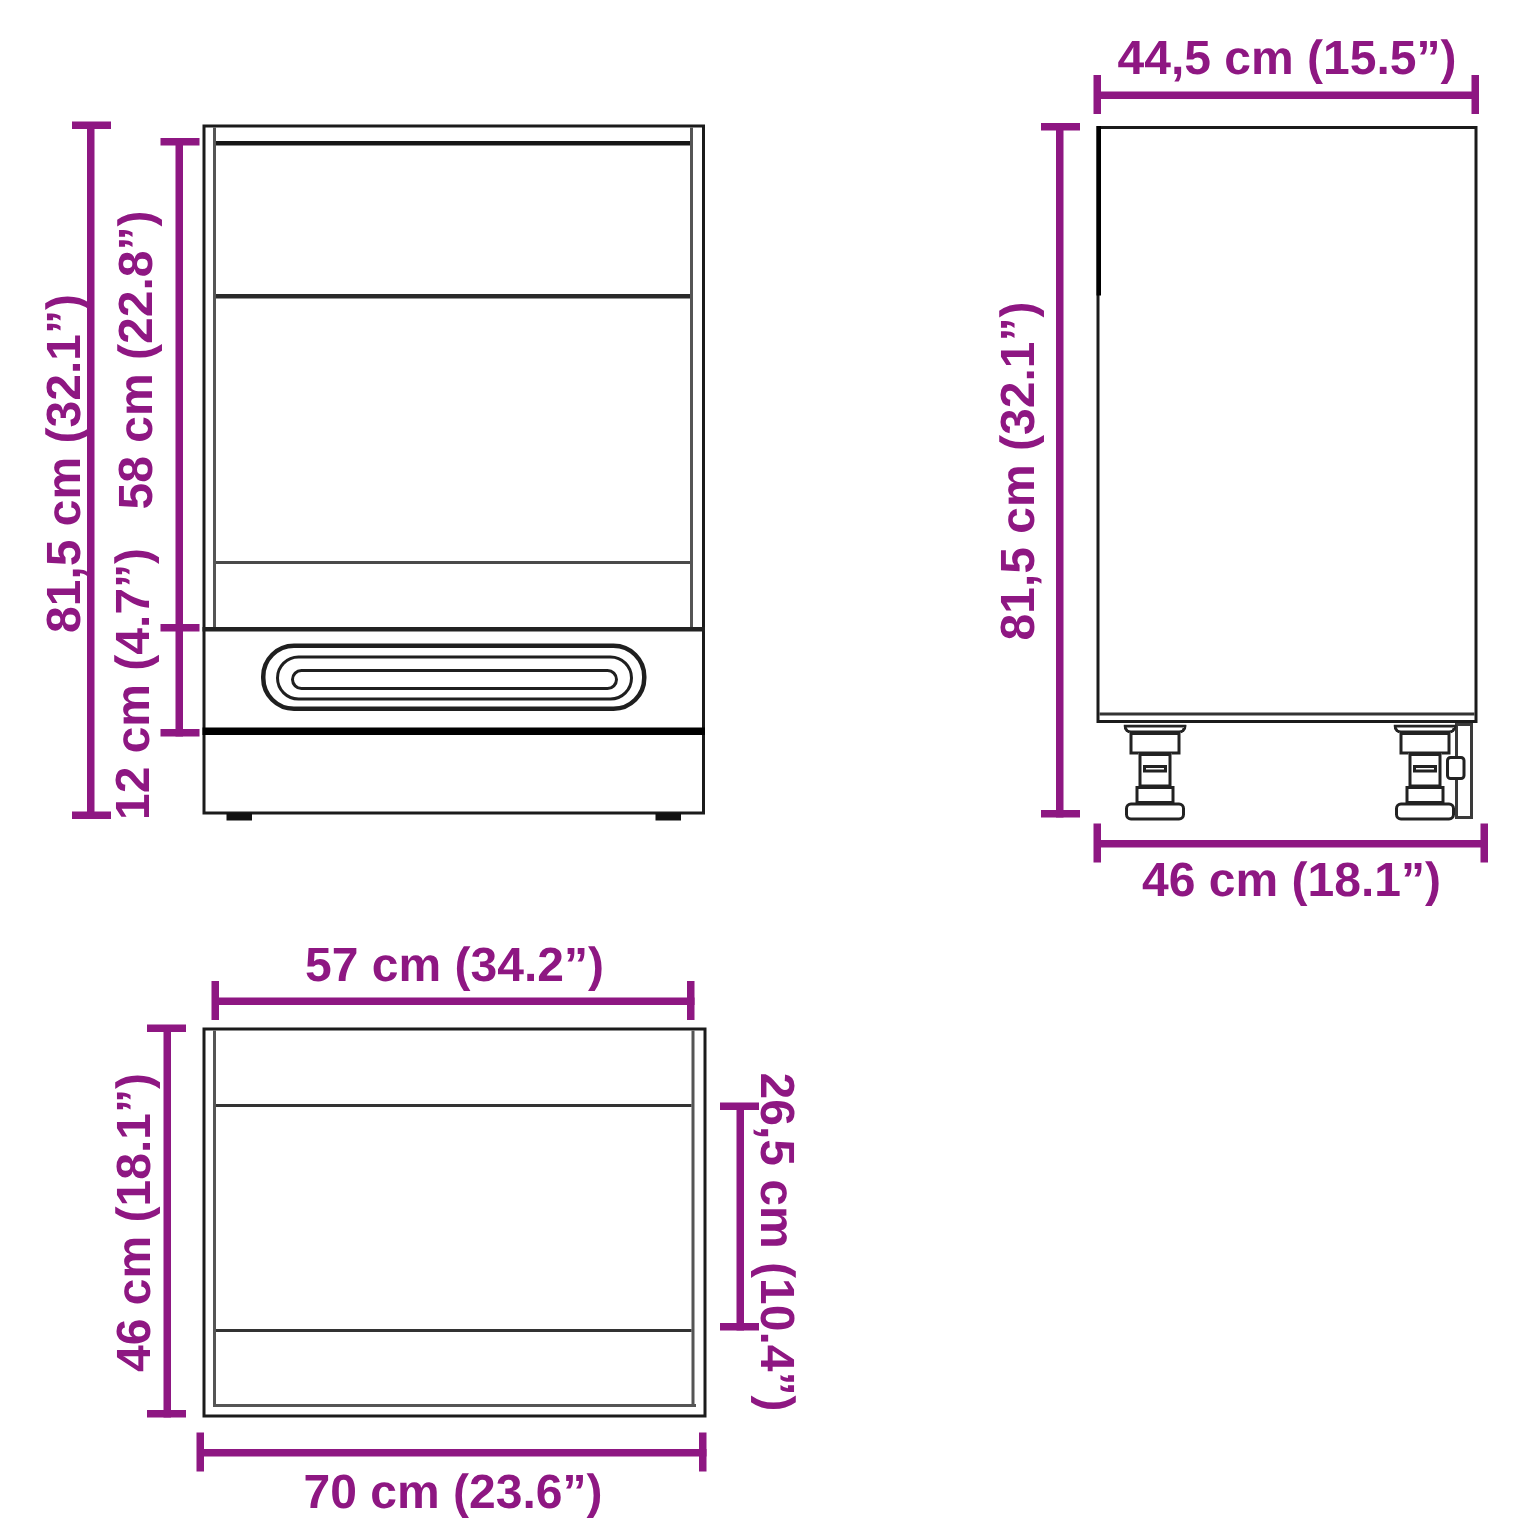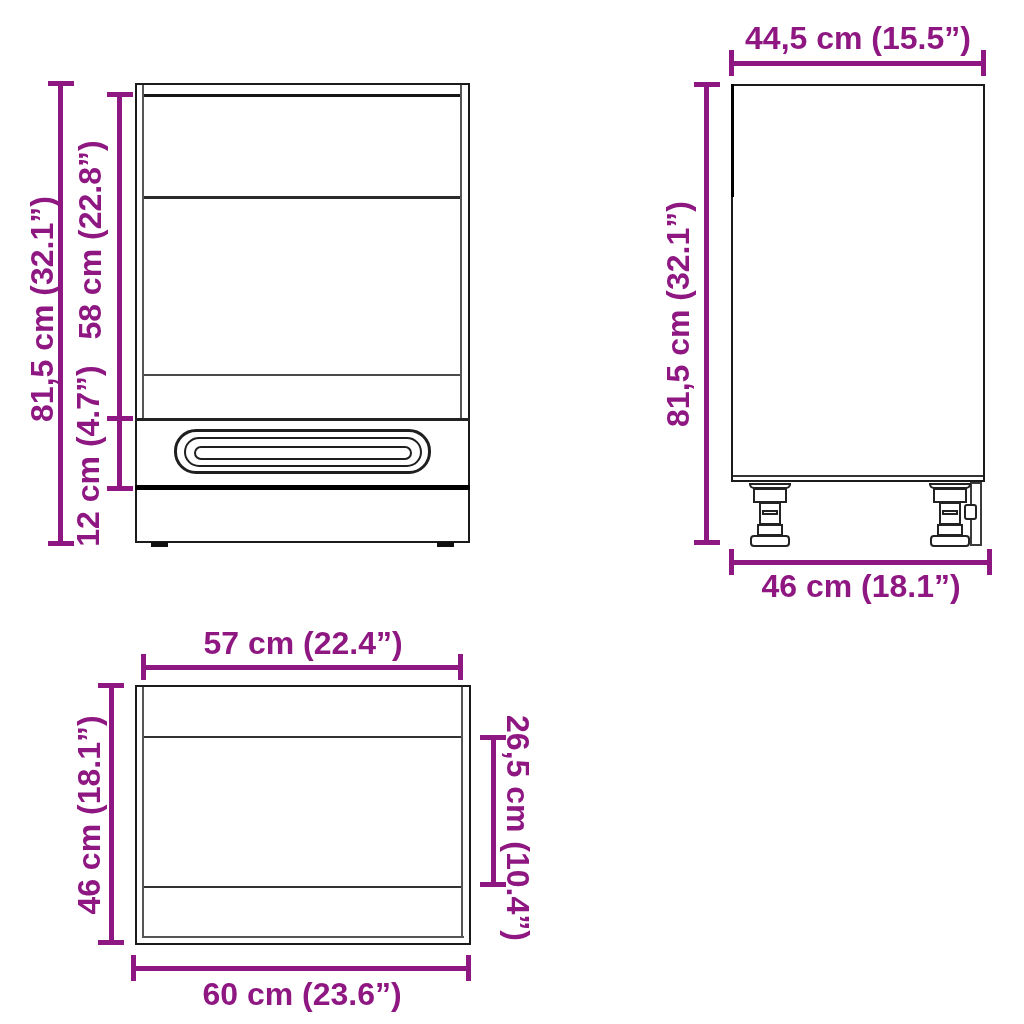--- a/index.html
+++ b/index.html
@@ -118,31 +118,31 @@
     <div class="cab" style="left:135px;top:685px;width:336px;height:260px;"></div>
     <div class="cl" style="left:142px;top:687px;width:2px;height:249px;background:#555;"></div>
     <div class="cl" style="left:461px;top:687px;width:2px;height:249px;background:#555;"></div>
     <div class="cl" style="left:144px;top:736px;width:317px;height:2px;background:#333;"></div>
     <div class="cl" style="left:144px;top:886px;width:317px;height:2px;background:#333;"></div>
     <div class="cl" style="left:142px;top:936px;width:322px;height:2px;background:#555;"></div>
 
     <div class="dl" style="left:143px;top:665px;width:320px;height:5px;"></div>
     <div class="tick" style="left:141px;top:654px;width:5px;height:26px;"></div>
     <div class="tick" style="left:458px;top:654px;width:5px;height:26px;"></div>
-    <div class="dlabel" style="left:303px;top:643px;">57 cm (22.4”)</div>
+    <div class="dlabel" style="left:303px;top:643px;">57 cm (34.2”)</div>
 
     <div class="dl" style="left:109px;top:685px;width:5px;height:260px;"></div>
     <div class="tick" style="left:98px;top:683px;width:26px;height:5px;"></div>
     <div class="tick" style="left:98px;top:940px;width:26px;height:5px;"></div>
     <div class="dlabel rot-up" style="left:89px;top:815px;">46 cm (18.1”)</div>
 
     <div class="dl" style="left:491px;top:737px;width:5px;height:150px;"></div>
     <div class="tick" style="left:480px;top:735px;width:26px;height:5px;"></div>
     <div class="tick" style="left:480px;top:882px;width:26px;height:5px;"></div>
     <div class="dlabel rot-down" style="left:518px;top:828px;">26,5 cm (10.4”)</div>
 
     <div class="dl" style="left:133px;top:966px;width:338px;height:5px;"></div>
     <div class="tick" style="left:131px;top:955px;width:5px;height:26px;"></div>
     <div class="tick" style="left:466px;top:955px;width:5px;height:26px;"></div>
-    <div class="dlabel" style="left:302px;top:994px;">60 cm (23.6”)</div>
+    <div class="dlabel" style="left:302px;top:994px;">70 cm (23.6”)</div>
   </div>
 
 </div>
 
 </body></html>

